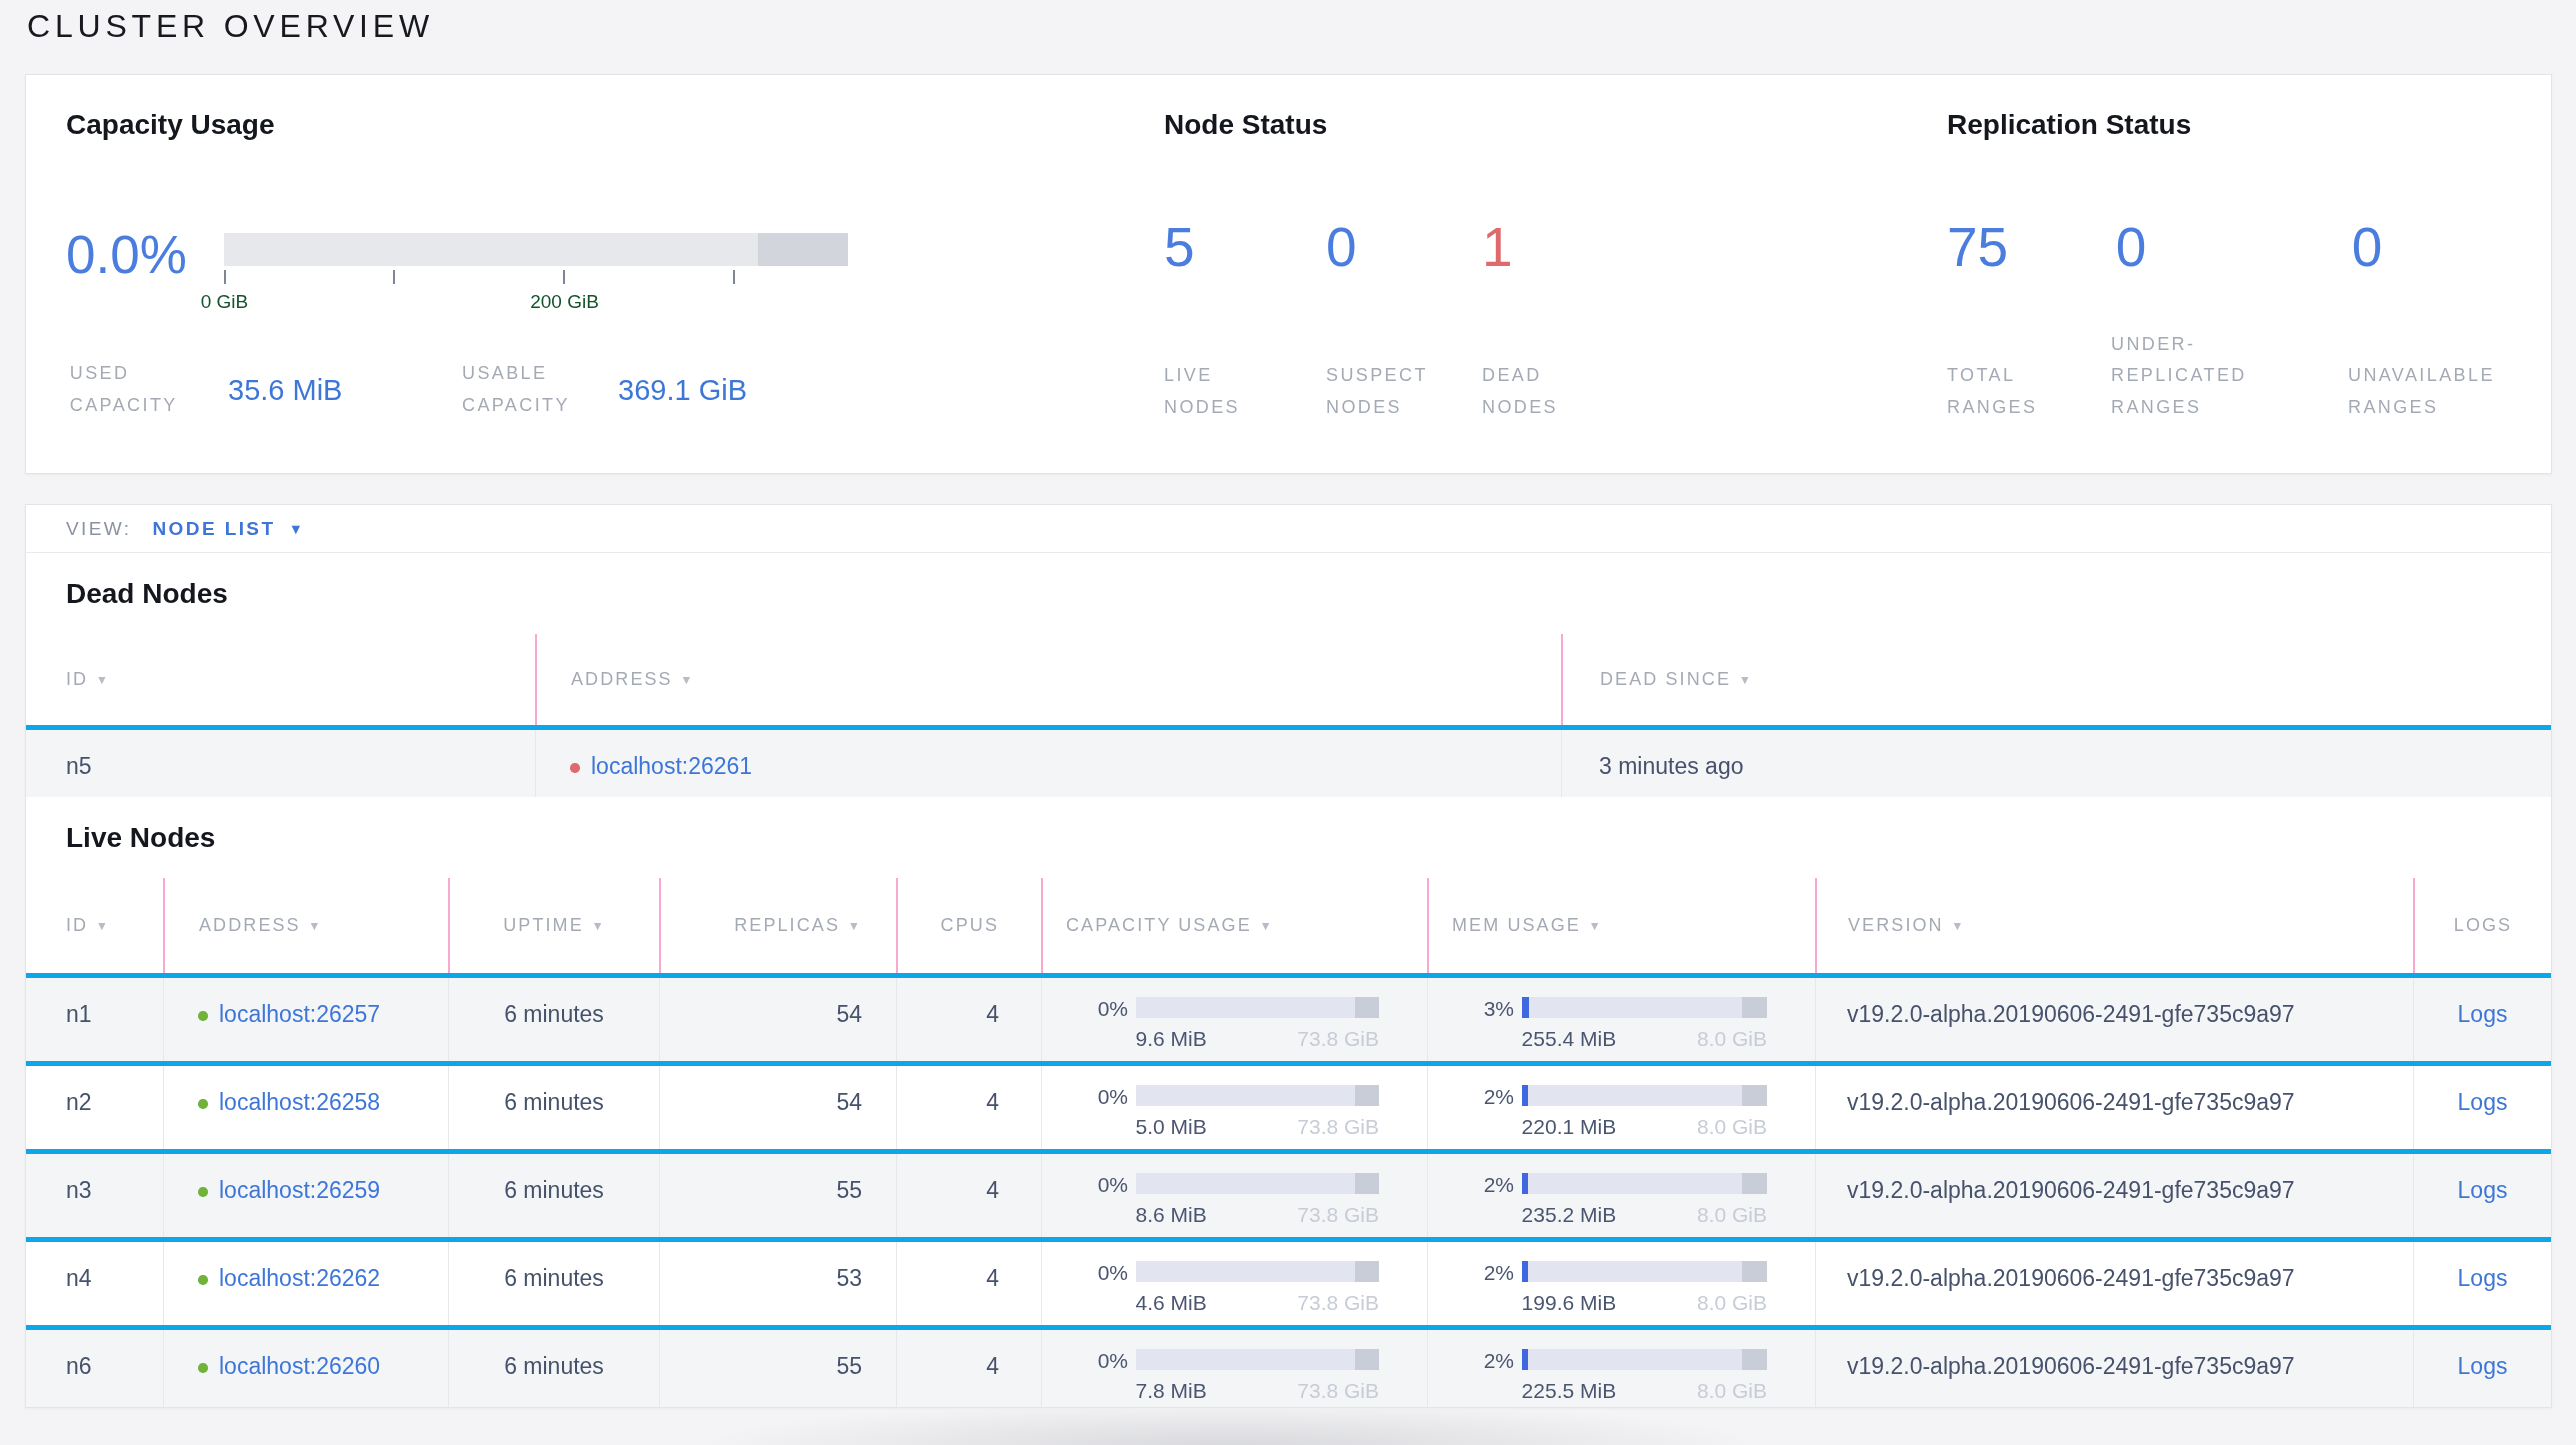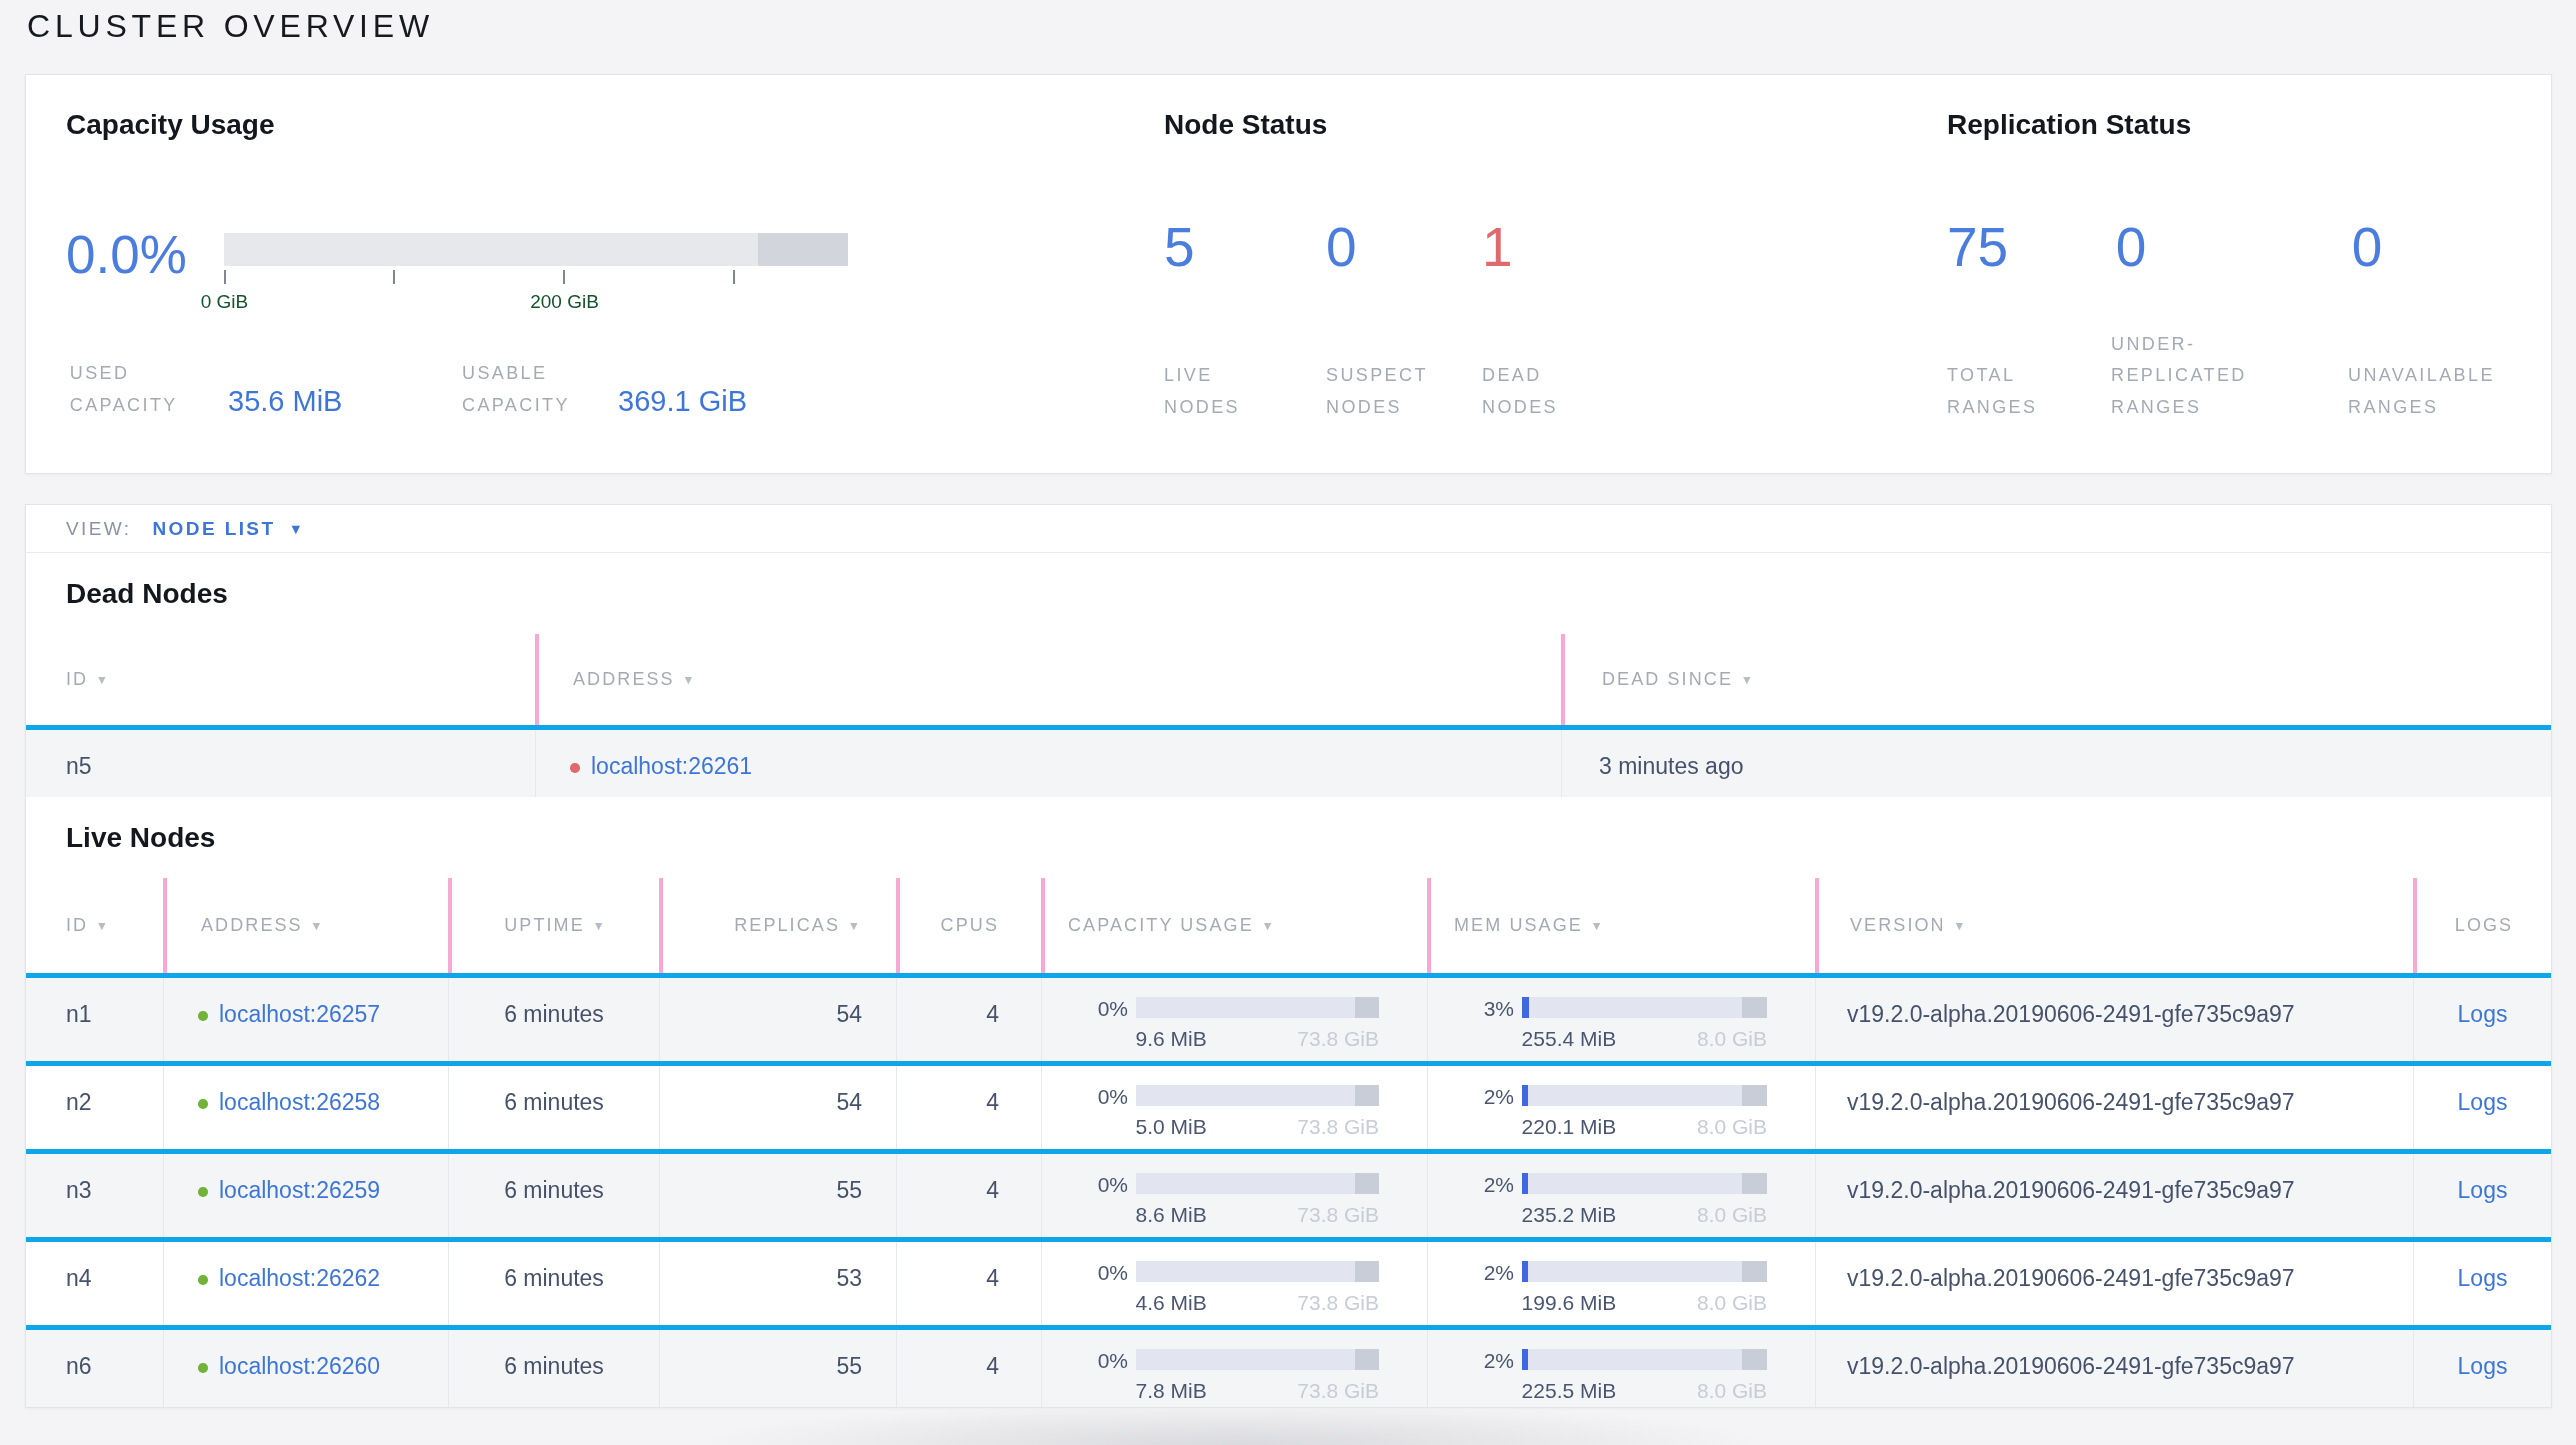--- a/index.html
+++ b/index.html
@@ -26,21 +26,21 @@
   .sec-capacity { left:40px; width:859px; }
   .sec-node     { left:1138px; width:668px; }
   .sec-repl     { left:1921px; width:611px; }
 
   .cap-pct { position:absolute; left:0; top:149px; font-size:53px; font-weight:500; color:var(--blue-num,#4a7dde); }
   .cap-bar { position:absolute; left:158px; top:158px; width:624px; height:33px; background:#e7e8ec; }
   .cap-bar-dark { position:absolute; right:0; top:0; height:100%; width:14.5%; background:#d2d5dc; }
   .cap-tick { position:absolute; top:195px; width:1.9px; height:14.3px; background:#7d8597; }
   .cap-tick-label { position:absolute; top:216px; width:115px; text-align:center; font-size:19px; color:#14532d; }
   .cap-stat-label { position:absolute; bottom:52px; font-size:18px; letter-spacing:2.4px; color:#a4aab4; line-height:31.5px; }
-  .cap-stat-value { position:absolute; bottom:55px; font-size:29px; color:var(--blue,#3e76d8);text-align:center; }
+  .cap-stat-value { position:absolute; bottom:66px; font-size:29px; color:var(--blue,#3e76d8);text-align:center; }
 
   .stat { position:absolute; top:0; bottom:0; }
   .stat-num { position:absolute; top:145px; font-size:55px; font-weight:500; line-height:1; color:var(--blue-num,#4a7dde); }
   .stat-num.red { color:var(--red,#df6a6e); }
   .stat-label { position:absolute; bottom:50px; font-size:18px; letter-spacing:2.4px; color:#a4aab4; line-height:31.5px; }
 
   .view-bar { height:48px; border-bottom:1px solid #e9eaec; display:flex; align-items:center; padding-left:40px; }
   .view-label { font-size:19px; letter-spacing:2.4px; color:#8b92a0; }
   .view-select { margin-left:21px; display:flex; align-items:center; cursor:pointer; }
   .view-selected { font-size:19px; letter-spacing:2.4px; color:var(--blue,#3e76d8); font-weight:600; }
@@ -49,21 +49,21 @@
   .section-heading { height:81px; padding:25px 0 0 40px; font-size:28px; font-weight:600; color:#14171d; }
 
   .thead, .trow { display:grid; }
   .dead-grid { grid-template-columns:509px 1026px 1fr; }
   .live-grid { grid-template-columns:137px 285px 211px 237px 145px 386px 388px 598px 1fr; }
   .thead { background:#ffffff; }
   .dead-thead { height:91px; }
   .live-thead { height:95px; }
   .th {
     font-size:18px; letter-spacing:2.1px; color:#a4aab4;
-    display:flex; align-items:center; border-left:4px solid #f9a8d4;
+    display:flex; align-items:center; border-left:2px solid #f9a8d4;
   }
   .th:first-child { border-left:none; }
   .sort-icon { margin-left:7.6px; font-size:12.4px; color:#b7bcc6; }
   .trow { border-top:5px solid #0ea5e9; }
   .trow.gray { background:#f4f5f7; }
   .dead-row { height:72px; }
   .live-row { height:88px; }
   .cell { border-left:1px solid #e7e8eb; font-size:23px; color:#46526b; padding-top:23px; }
   .cell:first-child { border-left:none; }
   .pad-id { padding-left:40px; }

